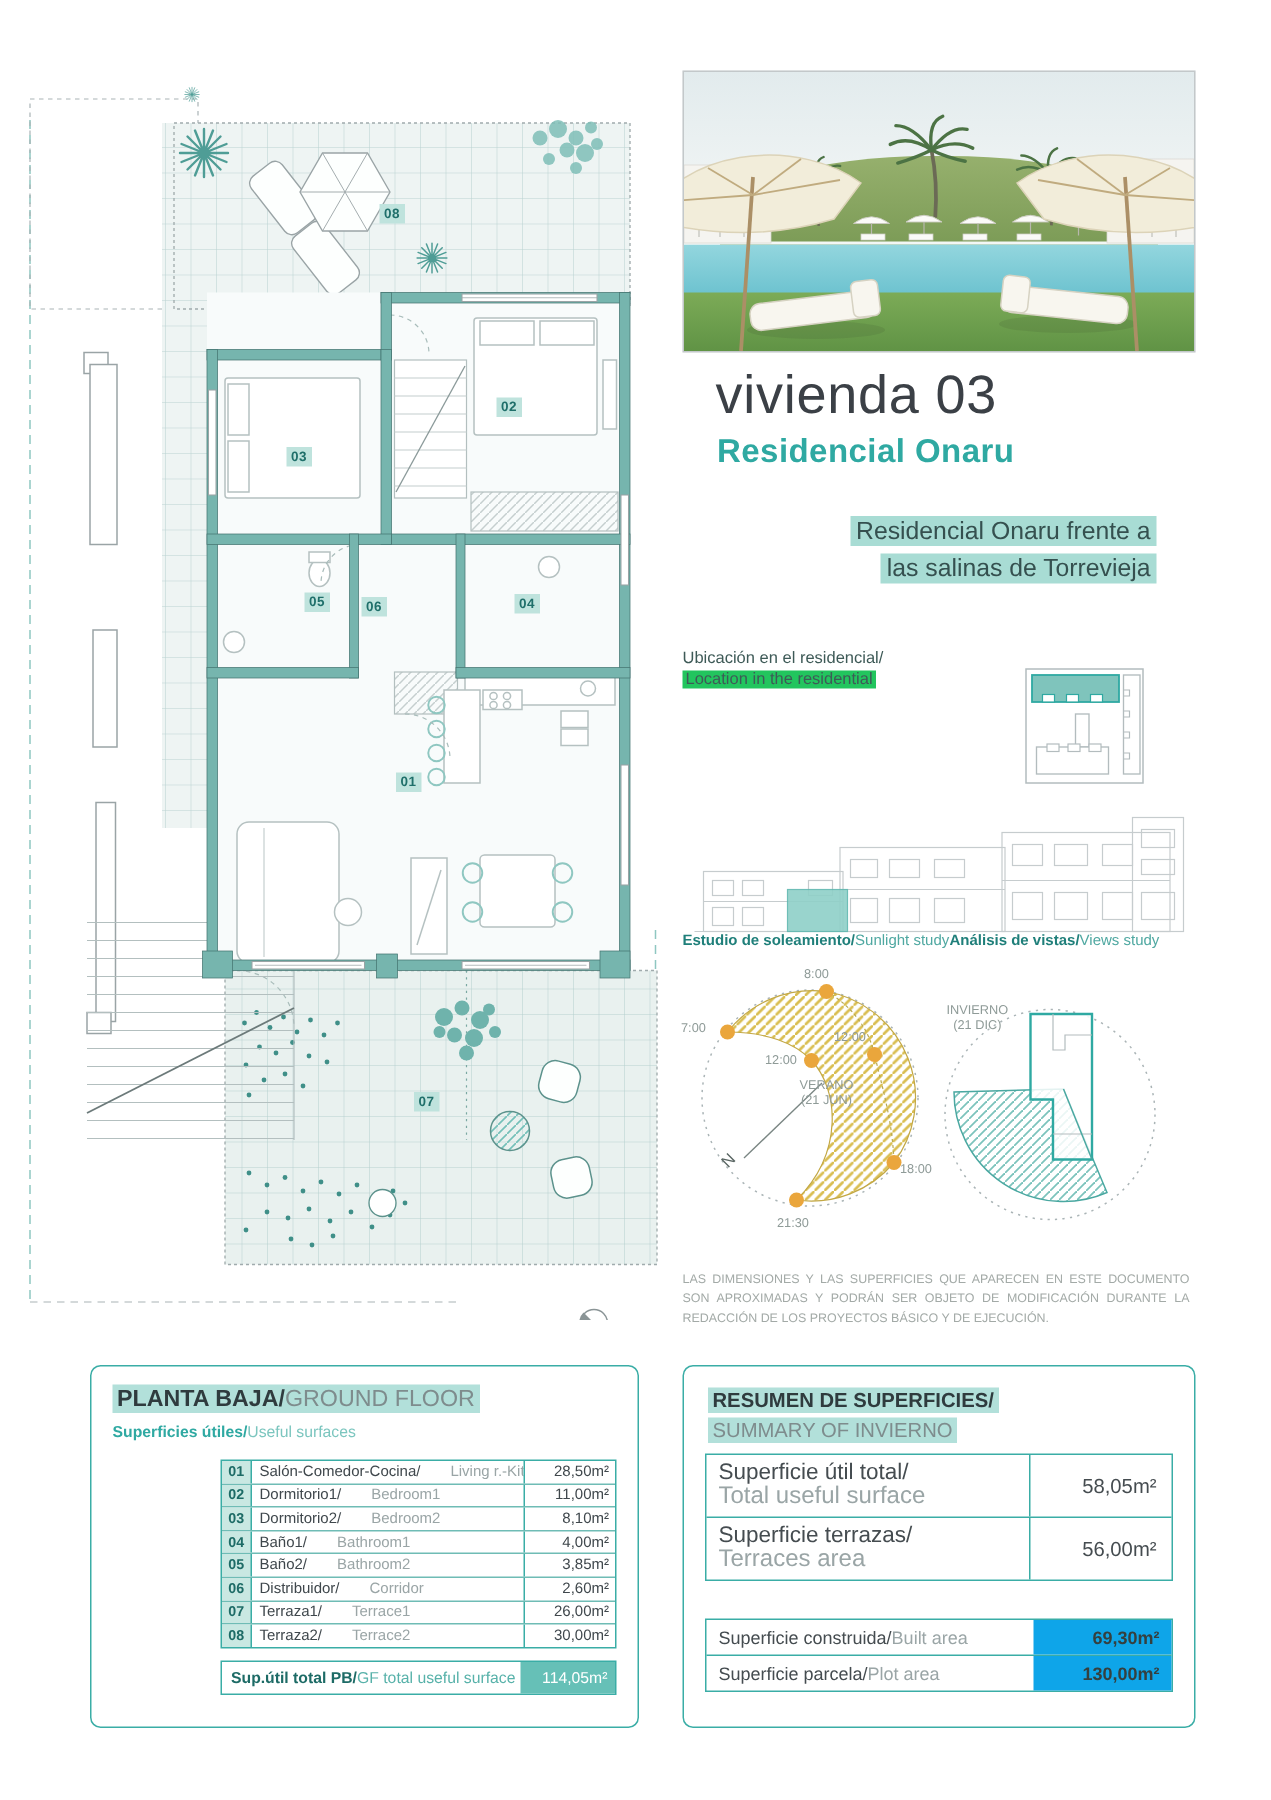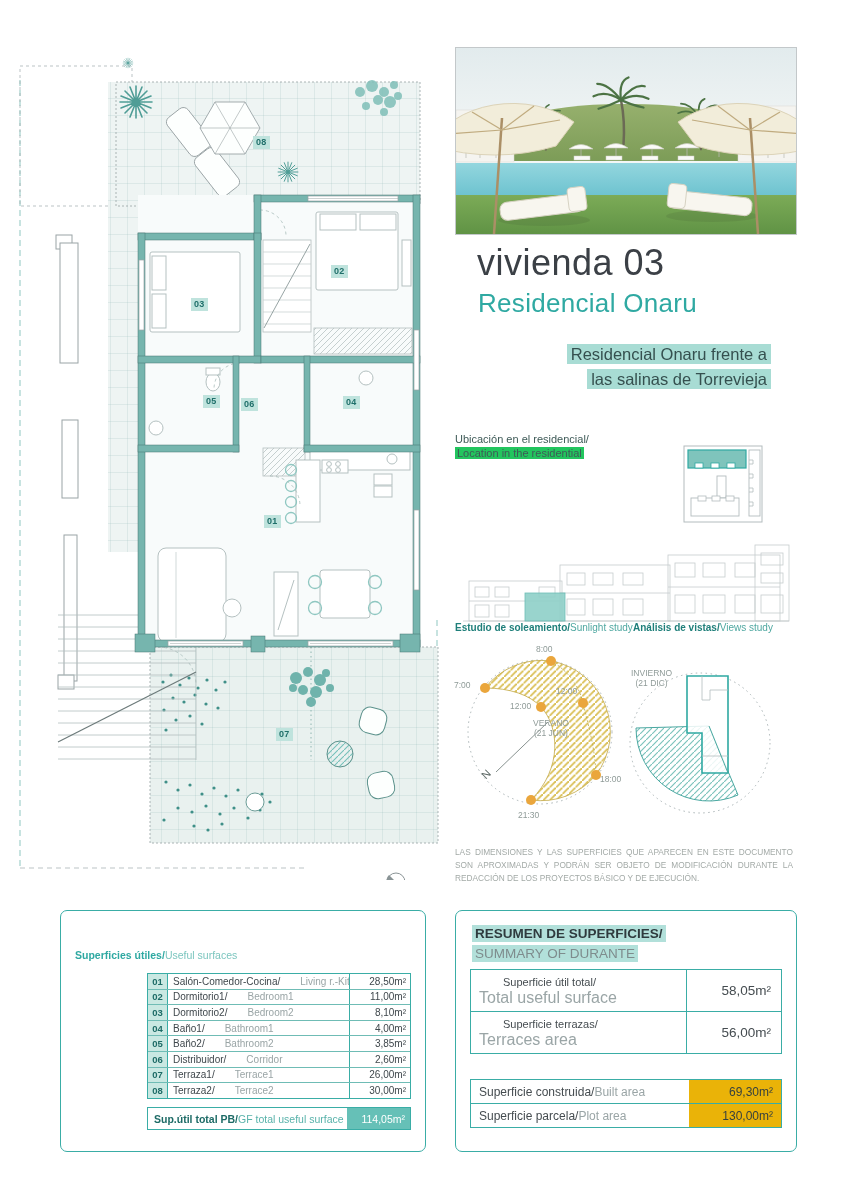--- a/index.html
+++ b/index.html
@@ -15,21 +15,21 @@
   
   .photo{left:455px;top:47px;width:340px;height:186px;border:1px solid #c3c8ca;overflow:hidden;background:#eef3f3;}
   .ph-sky{position:absolute;left:0;top:0;width:100%;height:42%;background:linear-gradient(#e2ebed,#f0f4f4);}
   .ph-hill{position:absolute;left:7%;width:86%;top:30%;height:34%;background:linear-gradient(#96b06d,#7a9a55);
            border-radius:48% 48% 0 0/70% 70% 0 0;}
   .ph-pool{position:absolute;left:0;top:61%;width:100%;height:18%;background:linear-gradient(#93d6de,#6cc2cf);
            border-top:2px solid #f3f7f6;}
   .ph-grass{position:absolute;left:0;top:79%;width:100%;height:21%;background:linear-gradient(#7cab57,#609345);}
 
   .title-main{left:477px;top:242px;font-size:36px;font-weight:500;color:#3b4046;letter-spacing:.5px;}
-  .title-sub{left:478px;top:288px;font-size:26px;font-weight:normal;color:#2fa9a2;letter-spacing:.3px;}
+  .title-sub{left:478px;top:288px;font-size:22px;font-weight:bold;color:#2fa9a2;letter-spacing:.3px;}
 
   .tagline{left:455px;top:342px;width:316px;text-align:right;font-size:16.5px;font-weight:500;color:#35504f;line-height:25px;}
   .tagline span{background:#a8dcd4;padding:1px 4px;text-align:center;}
 
   .loc-label{left:455px;top:432px;font-size:11px;font-weight:normal;color:#3e5a57;line-height:14px;}
   .loc-label .hl{background:#22c55e;padding:0 2px;}
 
   .study-title{font-size:10px;font-weight:bold;color:#1f7f7a;}
   .study-title .en{font-weight:normal;color:#4fa8a1;}
 
@@ -69,31 +69,31 @@
                  align-items:center;justify-content:flex-end;padding-right:5px;}
 
   .sm-title{position:absolute;left:16px;top:13px;font-size:13.5px;line-height:20px;}
   .sm-title .bg{background:#b2e0da;padding:1px 3px;}
   .sm-title .es{font-weight:bold;color:#2f3b3e;}
   .sm-title .en{font-weight:normal;color:#7e8c8d;}
   .sm-table{position:absolute;left:14px;top:58px;width:310px;border:1px solid #3aada6;}
   .sm-row{display:flex;align-items:stretch;height:41px;border-bottom:1px solid #3aada6;}
   .sm-row:last-child{border-bottom:none;}
   .sm-lab{flex:1;padding:4px 0 0 8px;line-height:16px;}
-  .sm-lab .es{display:block;font-size:11px;color:#454c50;margin-left:24px;}
+  .sm-lab .es{display:block;font-size:15px;color:#454c50;}
   .sm-lab .en{display:block;font-size:16px;color:#9aa5a6;}
   .sm-val{width:84px;border-left:1px solid #3aada6;display:flex;align-items:center;justify-content:flex-end;
           padding-right:10px;font-size:13.5px;color:#454c50;}
   .sm-table2{position:absolute;left:14px;top:168px;width:310px;border:1px solid #3aada6;}
   .sm2-row{display:flex;align-items:stretch;height:23px;border-bottom:1px solid #3aada6;font-size:12px;}
   .sm2-row:last-child{border-bottom:none;}
   .sm2-lab{flex:1;display:flex;align-items:center;padding-left:8px;color:#454c50;white-space:nowrap;}
   .sm2-lab .en{color:#9aa5a6;}
-  .sm2-val{width:84px;background:#eab308;display:flex;align-items:center;justify-content:flex-end;
-           padding-right:8px;color:#35403f;font-weight:400;}
+  .sm2-val{width:84px;background:#0ea5e9;display:flex;align-items:center;justify-content:flex-end;
+           padding-right:8px;color:#35403f;font-weight:700;}
 </style>
 </head>
 <body>
 
 <div class="page">
 
   <div class="abs plan-area">
     <svg width="436" height="850" viewBox="0 0 436 850">
       <defs>
         <pattern id="tiles" width="17" height="17" patternUnits="userSpaceOnUse">
@@ -524,20 +524,23 @@
     <path d="M81,88L8,90A73,73 0 0 0 110,157Z" fill="url(#thatch2)" stroke="#4aa8a1" stroke-width="1"></path>
     <polygon points="59,38 100,38 100,135 74,135 74,95 59,95" fill="#ffffff" fill-opacity=".85" stroke="#2fa9a2" stroke-width="1.6"></polygon>
     <path d="M74,38V62H82V52H100" fill="none" stroke="#b3bcbe" stroke-width=".8"></path>
     <line x1="74" y1="118" x2="100" y2="118" stroke="#b3bcbe" stroke-width=".8"></line>
     <path d="M81,88L100,135" fill="none" stroke="#4aa8a1" stroke-width="1"></path>
   </svg>
 
   <div class="abs disclaimer">LAS DIMENSIONES Y LAS SUPERFICIES QUE APARECEN EN ESTE DOCUMENTO SON APROXIMADAS Y PODRÁN SER OBJETO DE MODIFICACIÓN DURANTE LA REDACCIÓN DE LOS PROYECTOS BÁSICO Y DE EJECUCIÓN.</div>
 
   <div class="abs panel panel-left">
+    <div class="pl-title">
+      <span class="bg"><span class="es">PLANTA BAJA/</span><span class="en">GROUND FLOOR</span></span>
+    </div>
     <div class="pl-sub">
       <span class="es">Superficies útiles/</span><span class="en">Useful surfaces</span>
     </div>
     <div class="gf-table">
       <div class="gf-row">
         <span class="gf-num">01</span>
         <span class="gf-name">
             <span>Salón-Comedor-Cocina/</span>
             <span class="en">Living r.-Kitchen</span>
           </span>
@@ -605,21 +608,21 @@
           <span class="es">Sup.útil total PB/</span>
           <span class="en">GF total useful surface</span>
         </span>
       <span class="val">114,05m²</span>
     </div>
   </div>
 
   <div class="abs panel panel-right">
     <div class="sm-title">
       <div><span class="bg es">RESUMEN DE SUPERFICIES/</span></div>
-      <div><span class="bg en">SUMMARY OF DURANTE</span></div>
+      <div><span class="bg en">SUMMARY OF INVIERNO</span></div>
     </div>
     <div class="sm-table">
       <div class="sm-row">
         <div class="sm-lab">
           <span class="es">Superficie útil total/</span>
           <span class="en">Total useful surface</span>
         </div>
         <div class="sm-val">58,05m²</div>
       </div>
       <div class="sm-row">

